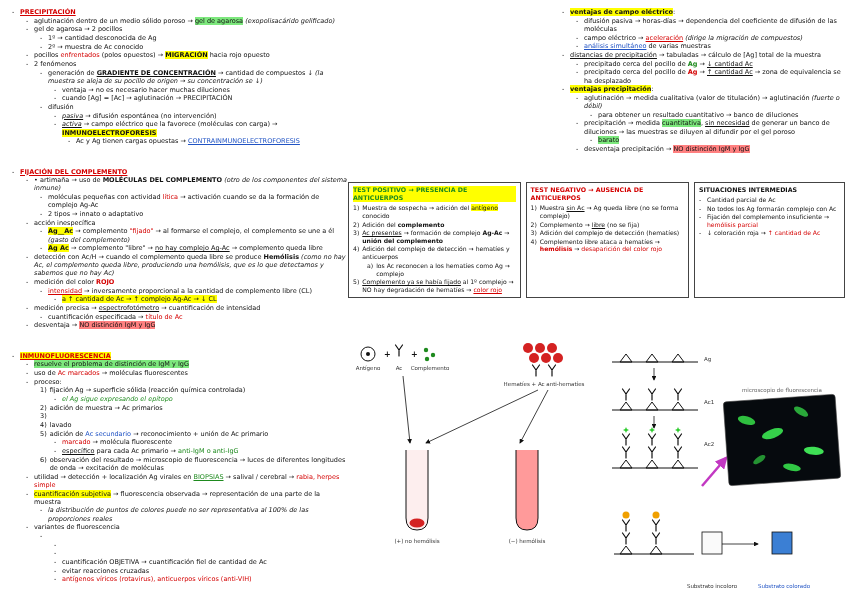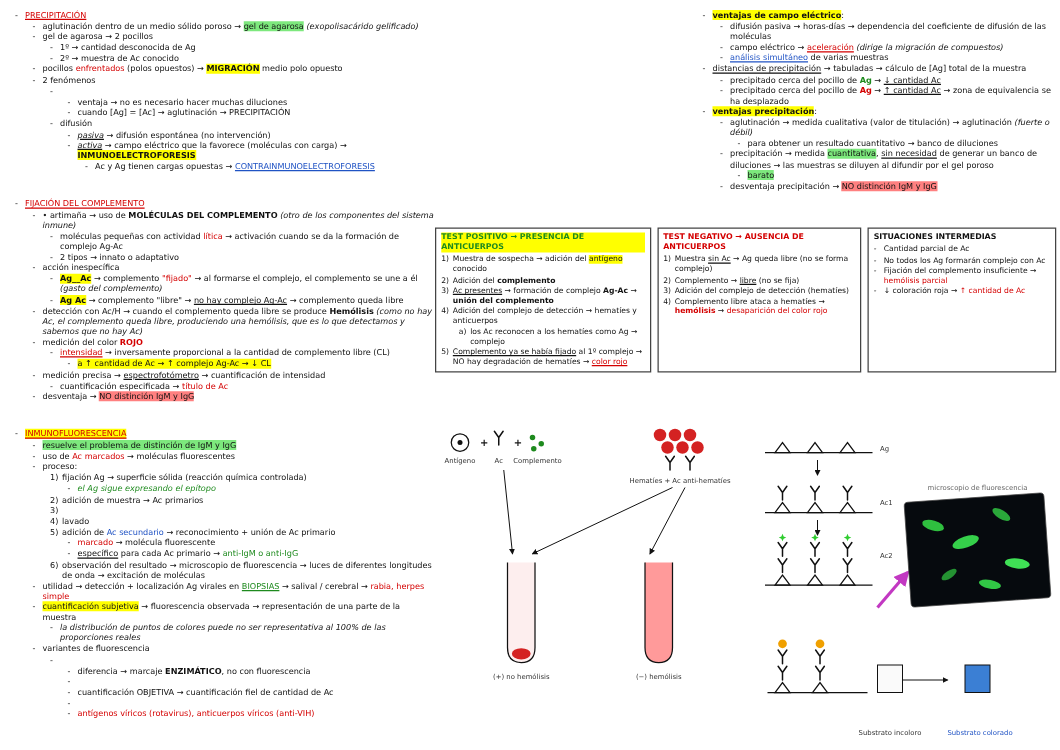--- a/index.html
+++ b/index.html
@@ -9,21 +9,21 @@
 
   .col { position:absolute; font-size:6.5px; line-height:1.26; }
   .left-col  { left:12px;  top:8px; width:336px; }
   .right-col { left:562px; top:8px; width:283px; }
   .section { margin-bottom:22px; }
 
   .line { display:flex; margin-bottom:0.5px; }
   .bullet { flex:none; margin-right:3px; min-width:5px; white-space:nowrap; }
   .txt { flex:1; min-width:0; }
 
-  .head { color:#d40000; font-weight:normal; text-decoration:underline; }
+  .head { color:#d40000; font-weight:bold; text-decoration:underline; }
   .t-red { color:#d40000; } .t-green { color:#1e8a1e; } .t-blue { color:#2053c4; } .t-orange { color:#dd8a00; }
   .hl-y { background:#ffff00; } .hl-g { background:#7de87d; } .hl-r { background:#ff8080; }
   .u { text-decoration:underline; } .b { font-weight:bold; } .it { font-style:italic; }
 
   .boxes { position:absolute; left:348px; top:182px; width:497px; display:flex; gap:5px; align-items:stretch; }
   .box { border:1px solid #444; padding:3px 4px; font-size:6.1px; line-height:1.3; background:#fff; flex:1; }
   .box-title { font-weight:bold; margin-bottom:2px; font-size:6.3px; }
 
   .diag { position:absolute; }
   .diag-complement { left:348px; top:338px; width:258px; height:228px; }
@@ -55,28 +55,29 @@
         <div class="line" style="padding-left: 28px;">
           <span class="bullet">-</span>
           <span class="txt"><span>1º → cantidad desconocida de Ag</span></span>
         </div>
         <div class="line" style="padding-left: 28px;">
           <span class="bullet">-</span>
           <span class="txt"><span>2º → muestra de Ac conocido</span></span>
         </div>
         <div class="line" style="padding-left: 14px;">
           <span class="bullet">-</span>
-          <span class="txt"><span>pocillos </span><span class="t-red">enfrentados</span><span> (polos opuestos) → </span><span class="hl-y b">MIGRACIÓN</span><span> medio polo opuesto</span></span>
+          <span class="txt"><span>pocillos </span><span class="t-red">enfrentados</span><span> (polos opuestos) → </span><span class="hl-y b">MIGRACIÓN</span><span> hacia rojo opuesto</span></span>
         </div>
         <div class="line" style="padding-left: 14px;">
           <span class="bullet">-</span>
           <span class="txt"><span>2 fenómenos</span></span>
         </div>
         <div class="line" style="padding-left: 28px;">
           <span class="bullet">-</span>
+          <span class="txt"><span>generación de </span><span class="b u">GRADIENTE DE CONCENTRACIÓN</span><span> → cantidad de compuestos ↓ </span><span class="it">(la muestra se aleja de su pocillo de origen → su concentración se ↓)</span></span>
         </div>
         <div class="line" style="padding-left: 42px;">
           <span class="bullet">-</span>
           <span class="txt"><span>ventaja → no es necesario hacer muchas diluciones</span></span>
         </div>
         <div class="line" style="padding-left: 42px;">
           <span class="bullet">-</span>
           <span class="txt"><span>cuando [Ag] = [Ac] → aglutinación → PRECIPITACIÓN</span></span>
         </div>
         <div class="line" style="padding-left: 28px;">
@@ -220,31 +221,31 @@
         </div>
         <div class="line" style="padding-left: 14px;">
           <span class="bullet">-</span>
           <span class="txt"><span>variantes de fluorescencia</span></span>
         </div>
         <div class="line" style="padding-left: 28px;">
           <span class="bullet">-</span>
         </div>
         <div class="line" style="padding-left: 42px;">
           <span class="bullet">-</span>
-          <span class="txt"><span>diferencia → marcaje </span><span class="b">ENZIMÁTICO</span><span>, no con fluorescencia</span></span>
         </div>
         <div class="line" style="padding-left: 42px;">
           <span class="bullet">-</span>
         </div>
         <div class="line" style="padding-left: 42px;">
           <span class="bullet">-</span>
           <span class="txt"><span>cuantificación OBJETIVA → cuantificación fiel de cantidad de Ac</span></span>
         </div>
         <div class="line" style="padding-left: 42px;">
           <span class="bullet">-</span>
+          <span class="txt"><span>evitar reacciones cruzadas</span></span>
         </div>
         <div class="line" style="padding-left: 42px;">
           <span class="bullet">-</span>
           <span class="txt"><span class="t-red">antígenos víricos (rotavirus), anticuerpos víricos (anti-VIH)</span></span>
         </div>
       </div>
   </div>
 
   <div class="col right-col">
       <div class="line" style="padding-left: 0px;">

